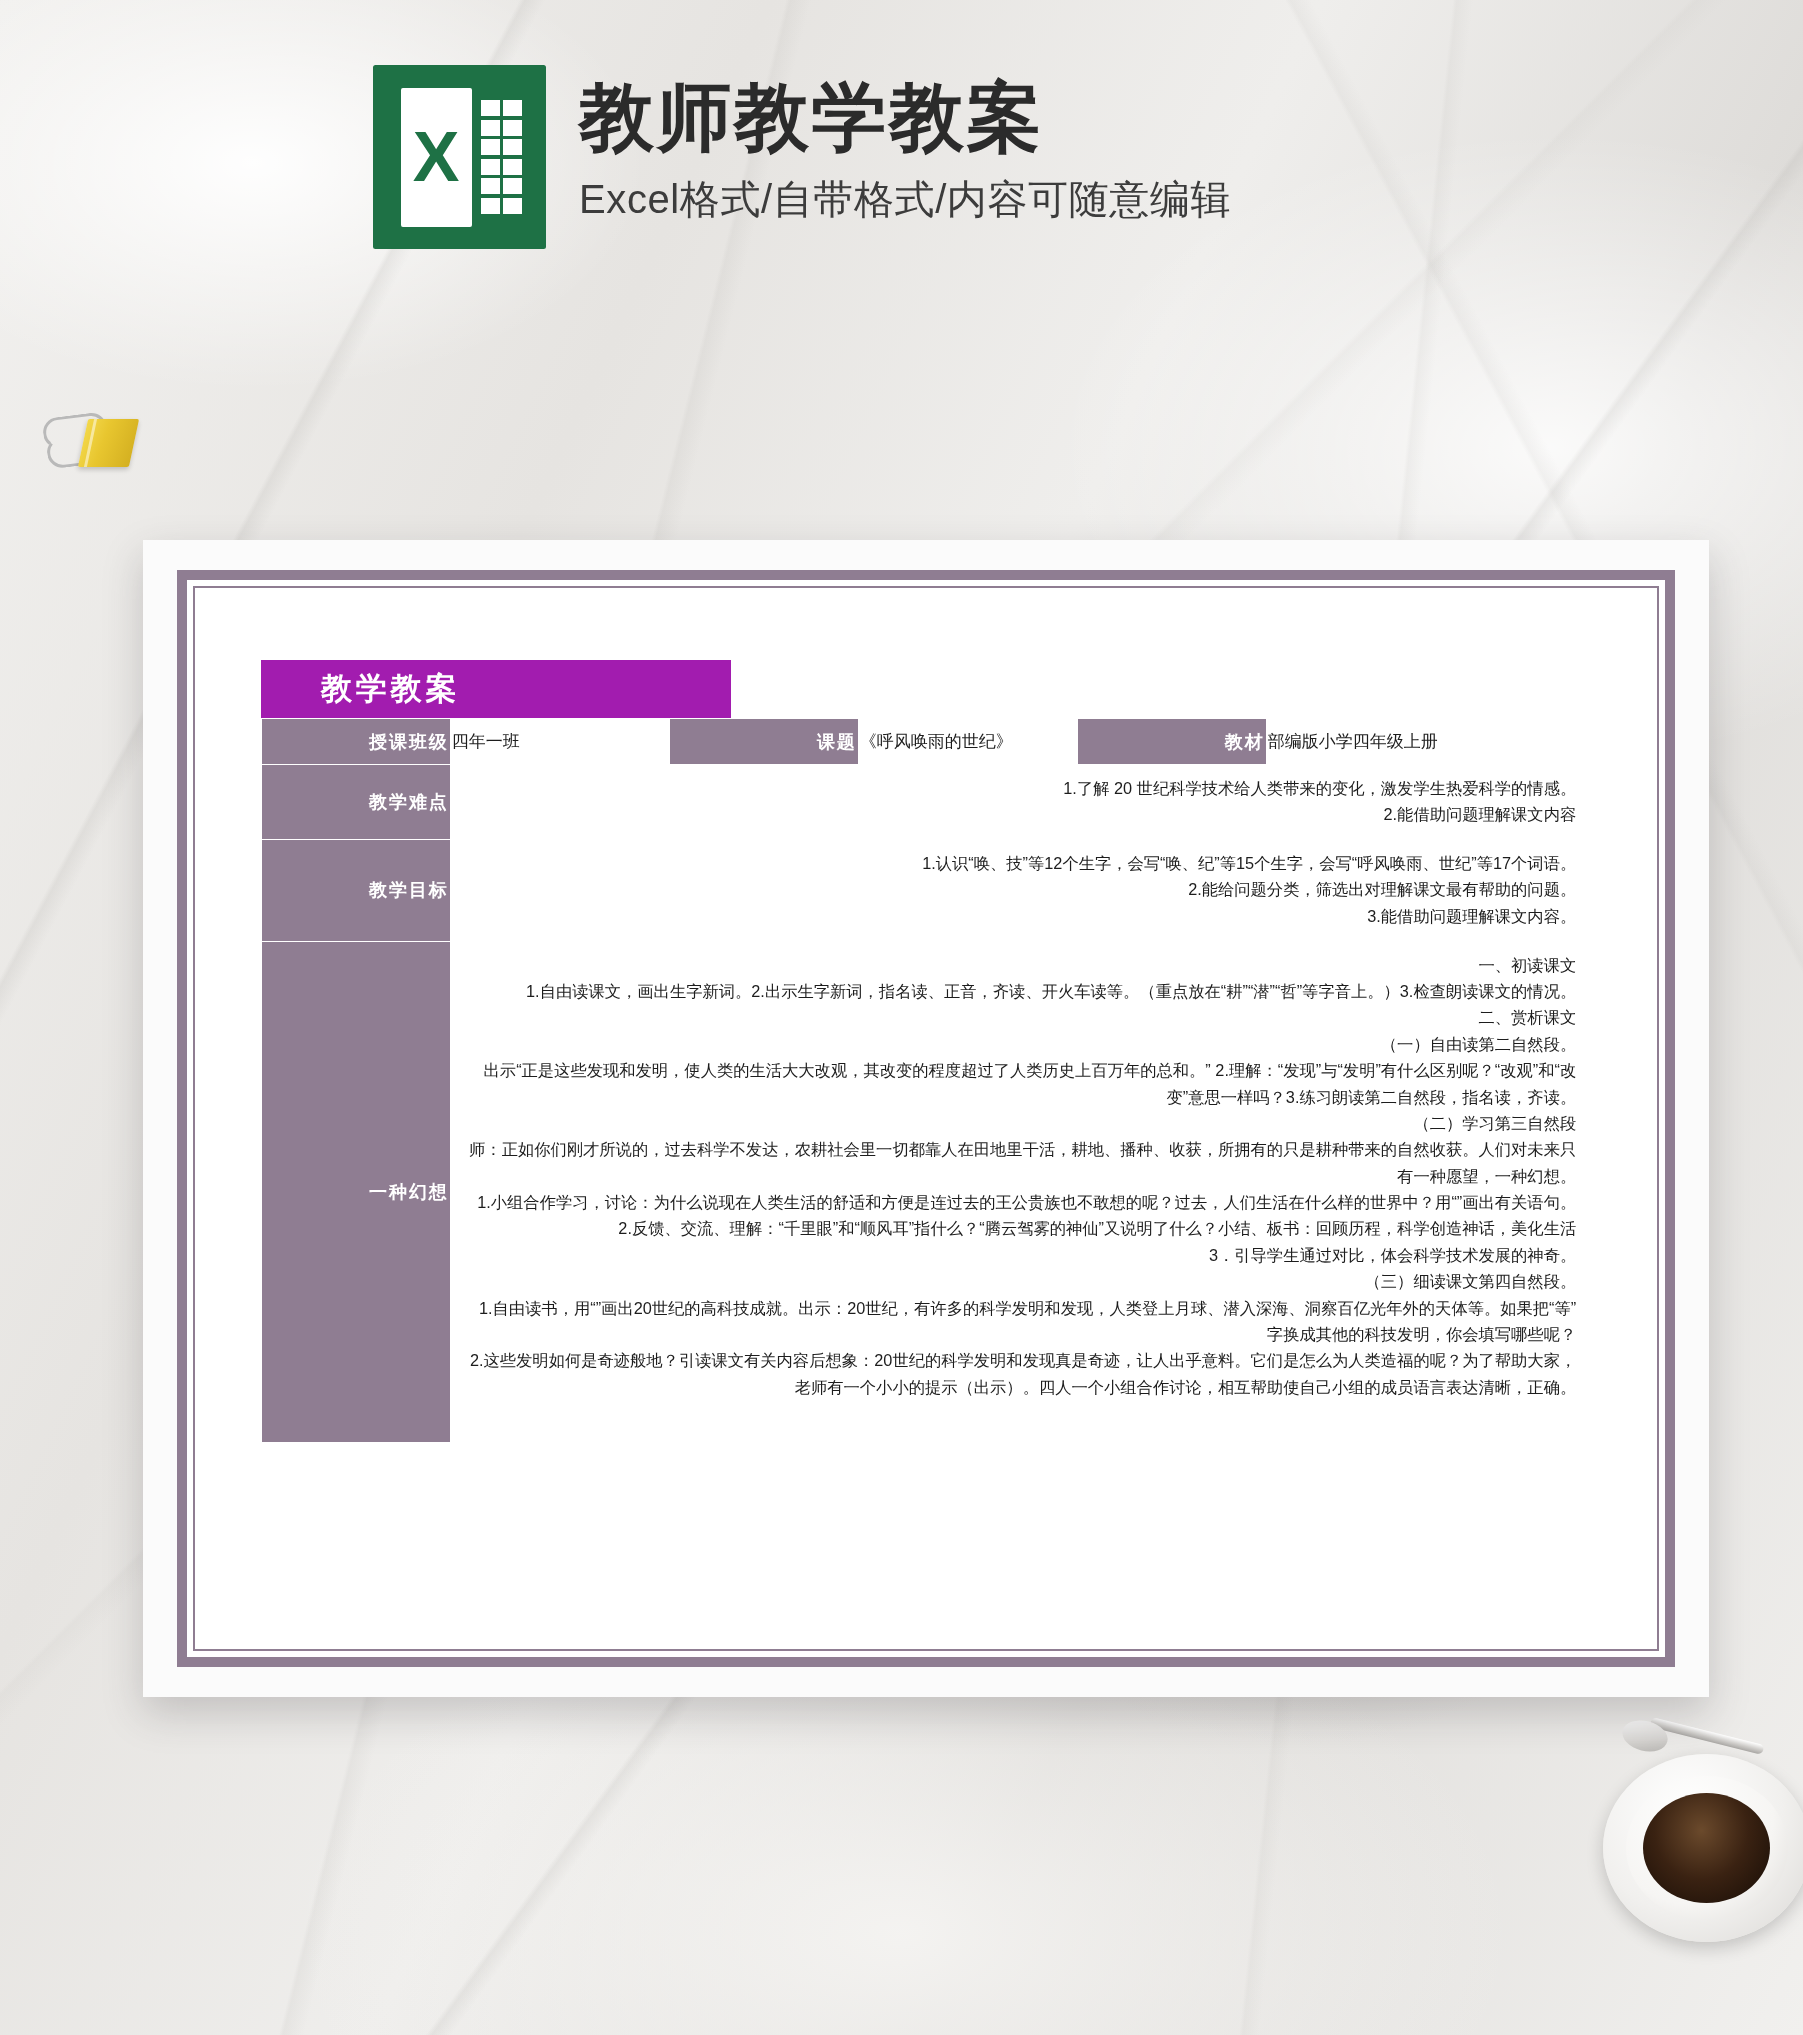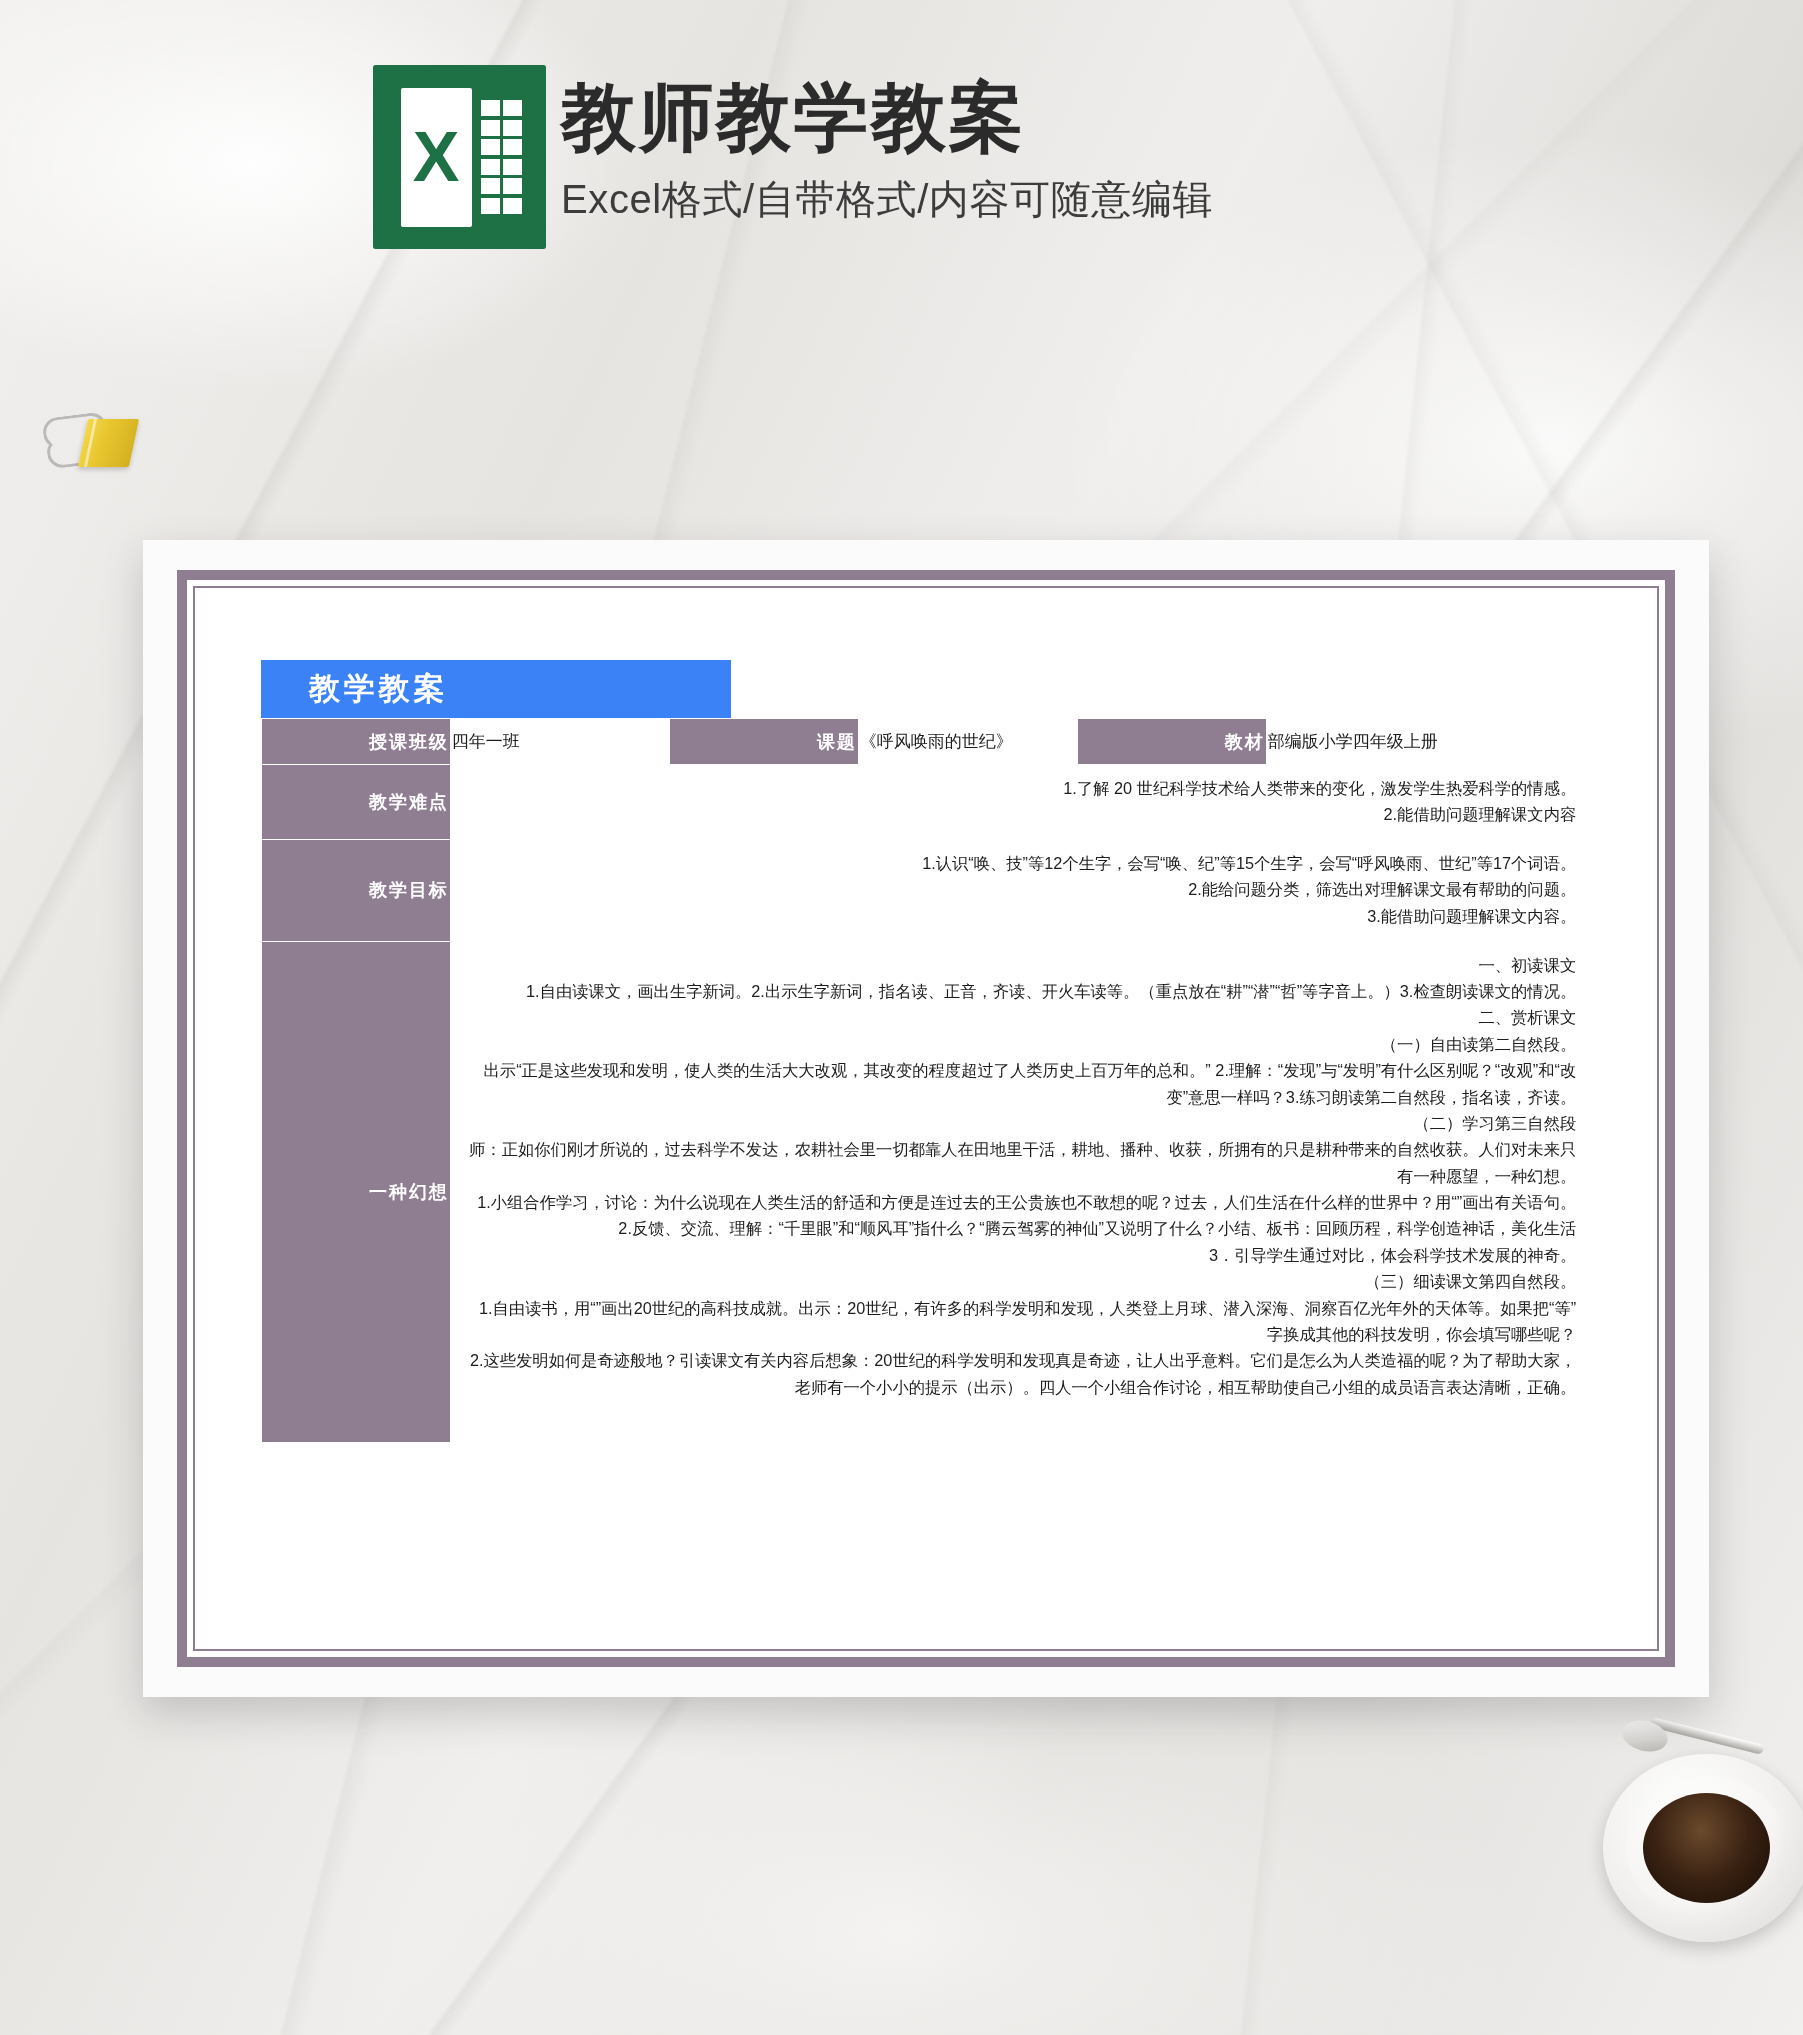--- a/index.html
+++ b/index.html
@@ -85,21 +85,21 @@
     display: grid;
     grid-template-columns: repeat(2, 1fr);
     grid-template-rows: repeat(6, 1fr);
     gap: 3.1px;
   }
   .excel-logo .grid i {
     background: #ffffff;
     display: block;
   }
   .header-text {
-    margin-left: 15px;
+    margin-left: 33px;
     padding-top: 8.8px;
   }
   .header-title {
     font-size: 75px;
     font-weight: bold;
     color: #2b2b2b;
     letter-spacing: 2.5px;
     line-height: 1.16;
     white-space: nowrap;
   }
@@ -252,24 +252,24 @@
     left: 74px;
     top: 80px;
     right: 74px;
     bottom: 60px;
   }
 
   
   .title-tab {
     width: 470px;
     height: 58px;
-    background: #3b82f6;
+    background: #a21caf;
     display: flex;
     align-items: center;
-    padding-left: 48px;
+    padding-left: 60px;
     box-sizing: border-box;
   }
   .title-tab .t {
     color: #ffffff;
     font-size: 31px;
     font-weight: bold;
     letter-spacing: 3.8px;
   }
 
   

